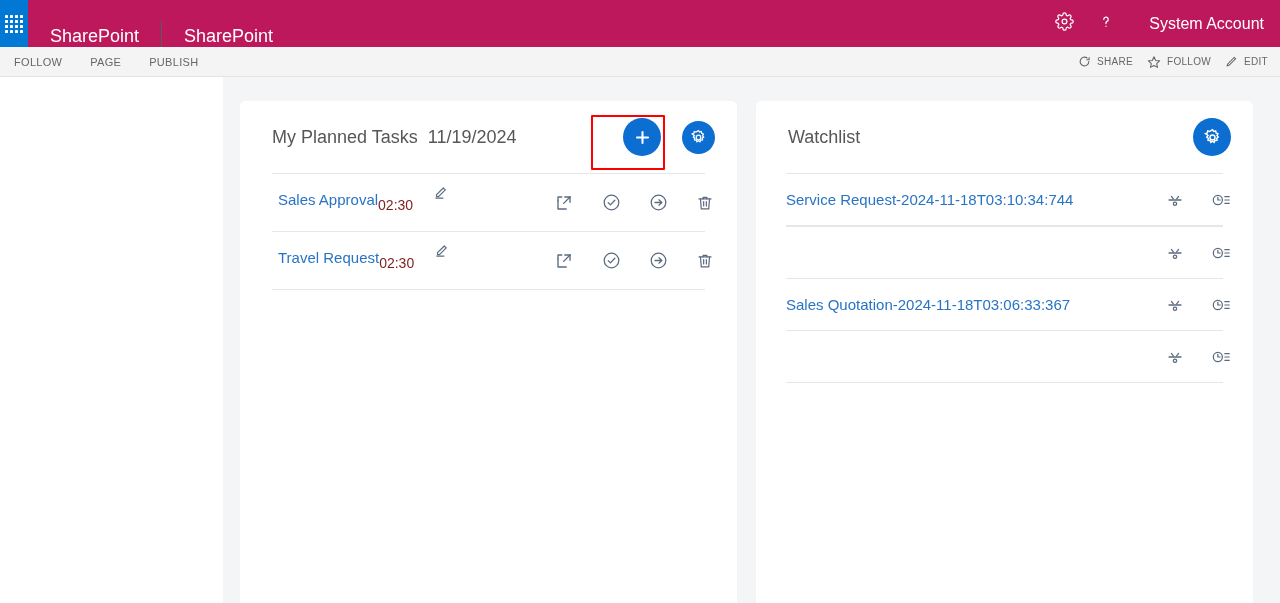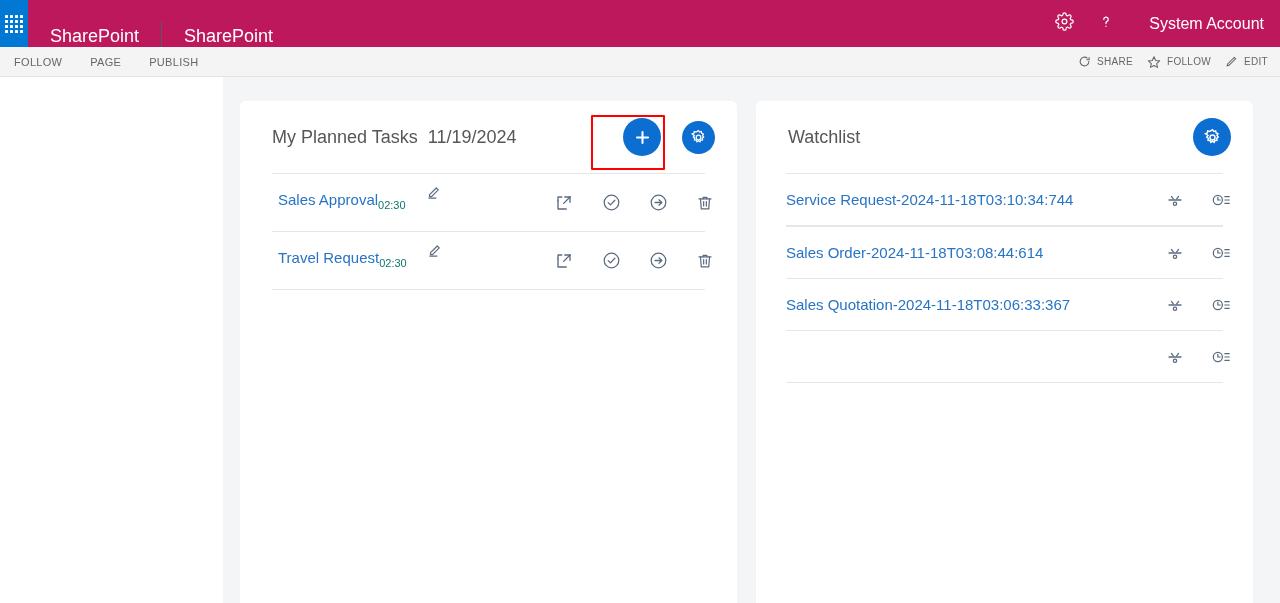--- a/index.html
+++ b/index.html
@@ -191,22 +191,22 @@
   }
   .task-left { display: flex; flex-direction: row; justify-content: center; }
   .task-name {
     font-size: 15px;
     color: #2874c4;
     cursor: pointer;
     line-height: 20px;
     white-space: nowrap;
   }
   .task-time {
-    font-size: 11px;
-    color: #0f766e;
+    font-size: 14px;
+    color: #7f1d1d;
     line-height: 22px;
     margin-top: 4px;
   }
   .task-edit {
     margin-left: 20px;
     display: flex; align-items: center;
     cursor: pointer;
     align-self: flex-start;
     margin-top: 9px;
   }
@@ -488,21 +488,20 @@
             <path d="M17.6 7.4h6M17.6 12h6M17.6 16.6h6"></path>
           </svg>
         </span>
       </div>
     </div>
     <div class="divider watch"></div>
 
     <div class="divider watch"></div>
 
     <div class="watch-row">
-      <span class="watch-name">Sales Order-2024-11-18T03:08:44:614</span>
       <div class="watch-icons">
         <span class="icon-btn">
           <svg width="18" height="18" viewBox="0 0 24 24" fill="none" stroke="#5b6b7f" stroke-width="1.7" stroke-linecap="round">
             <path d="M4 12h16"></path>
             <path d="M7.2 7.2l2.6 3.2M16.8 7.2l-2.6 3.2"></path>
             <circle cx="12" cy="17" r="2.2"></circle>
           </svg>
         </span>
         <span class="icon-btn">
           <svg width="19" height="18" viewBox="0 0 26 24" fill="none" stroke="#5b6b7f" stroke-width="1.7" stroke-linecap="round">

